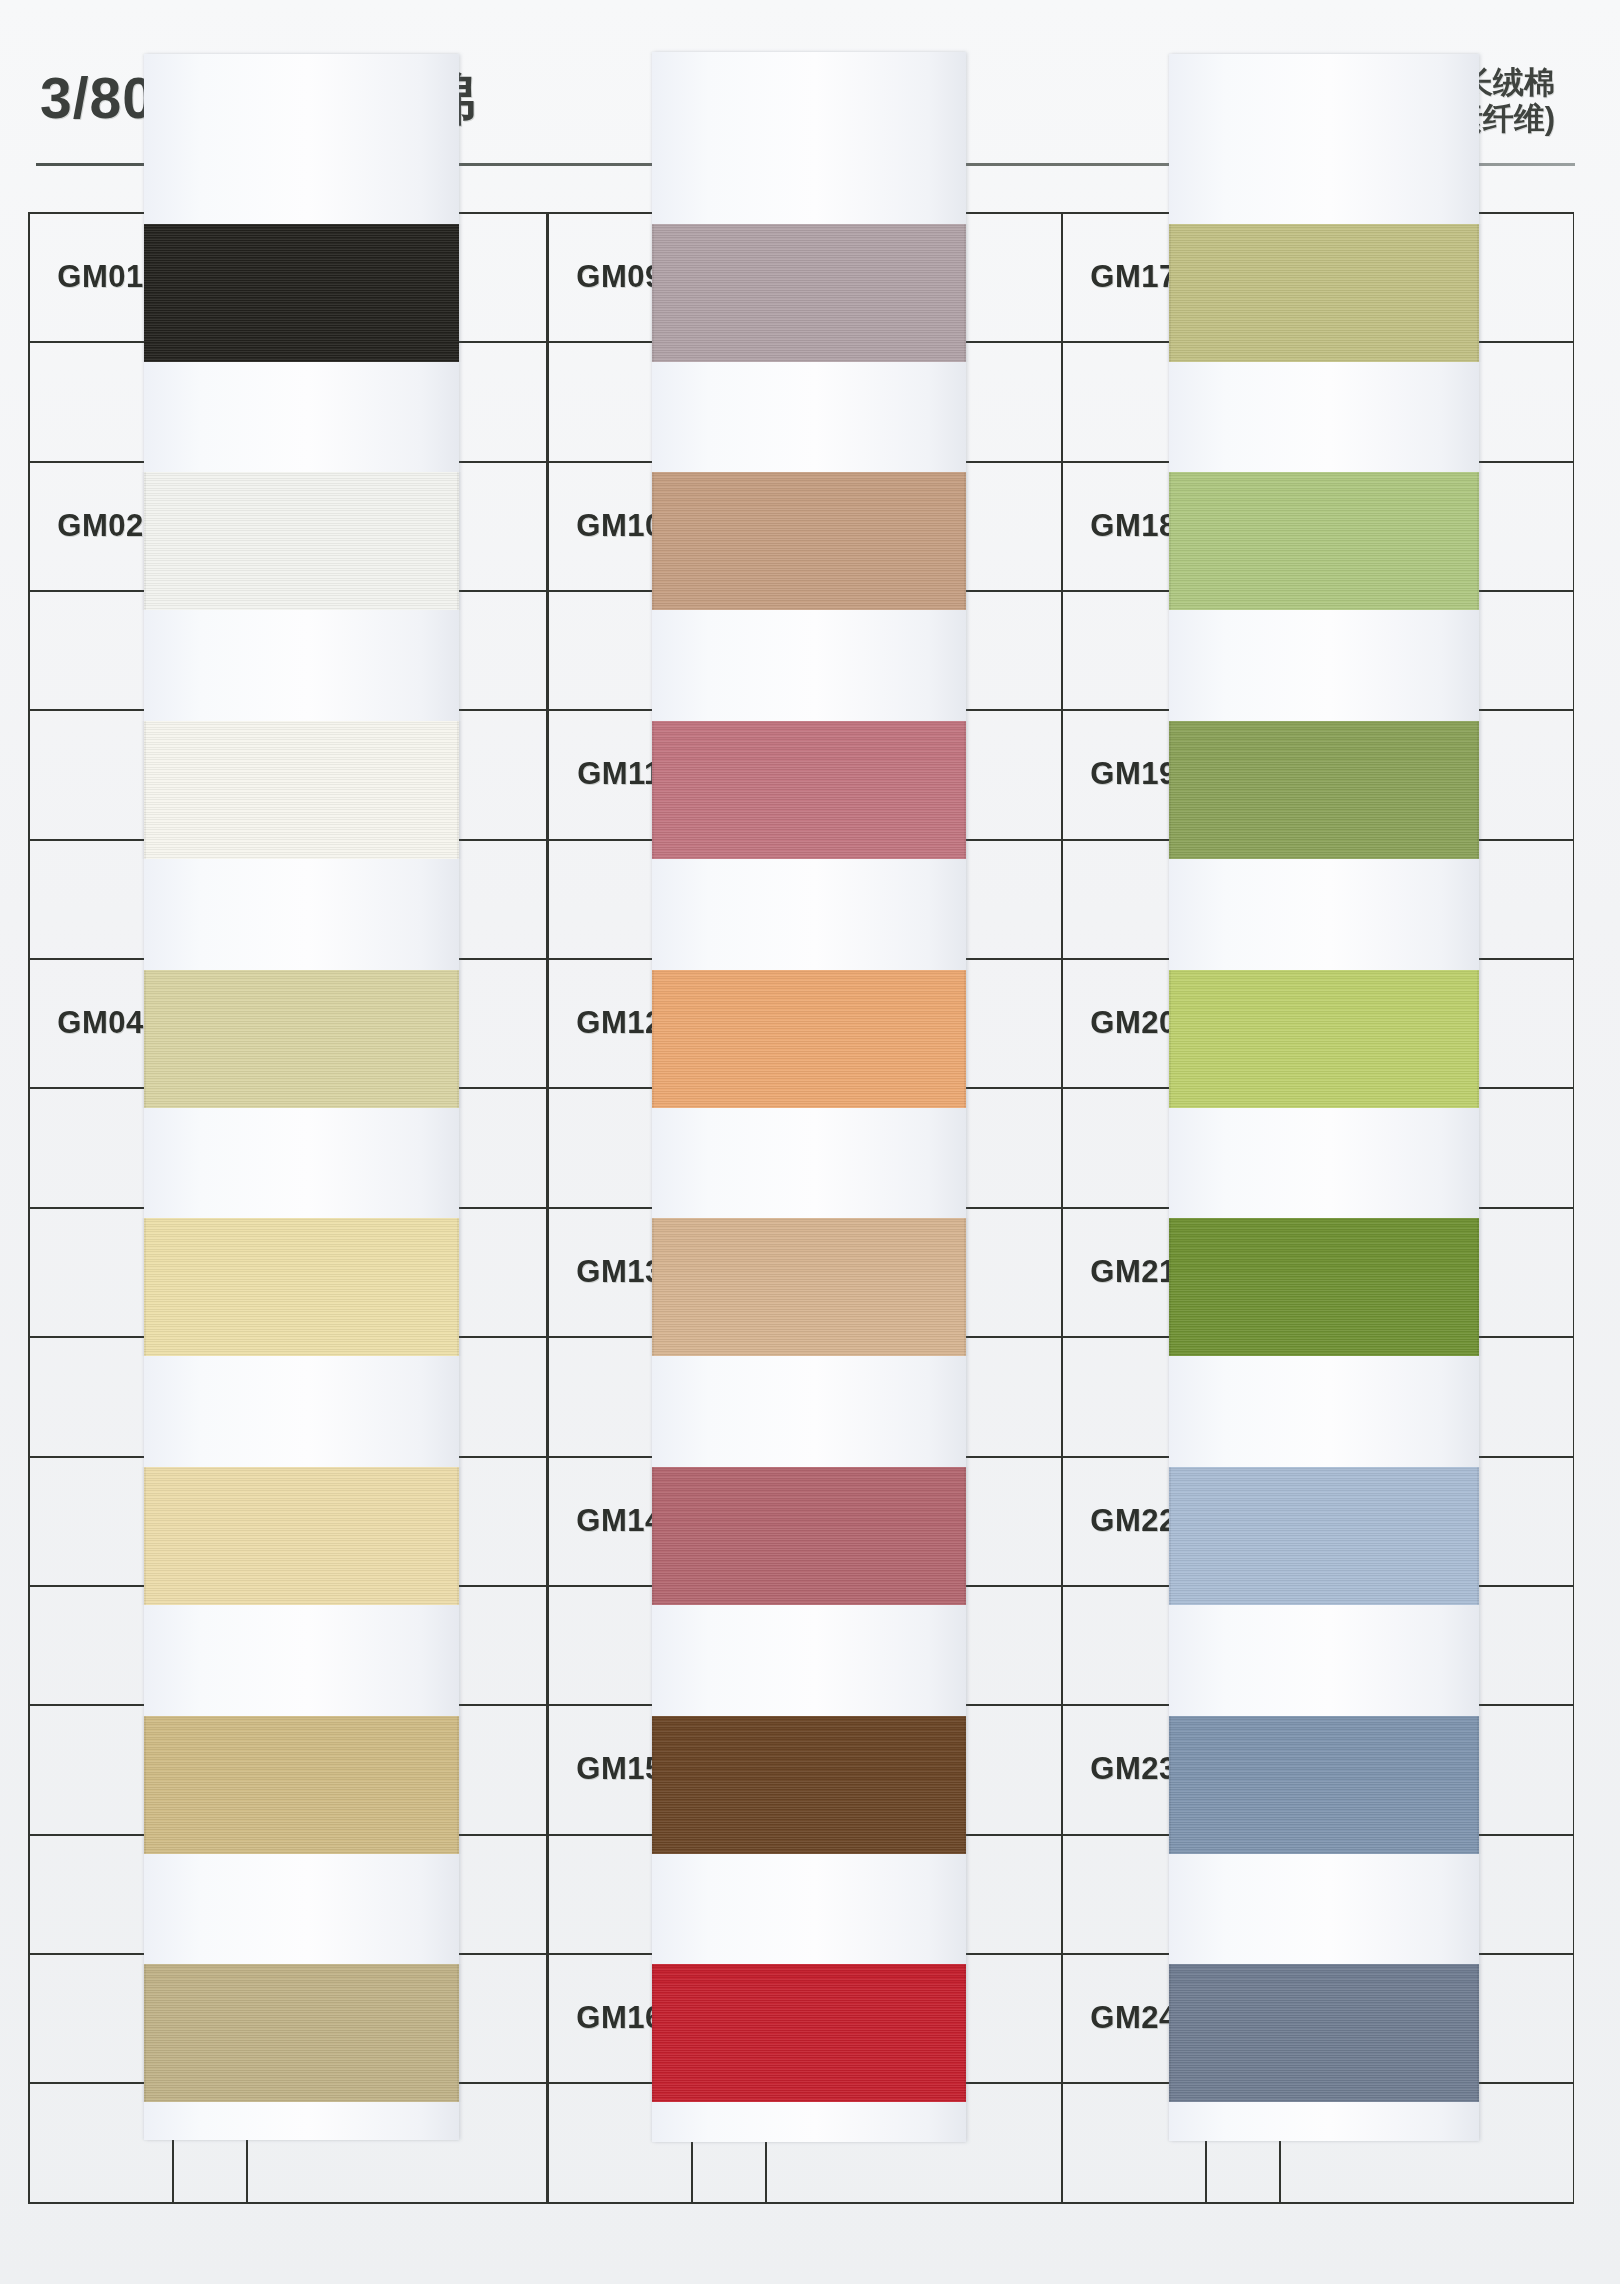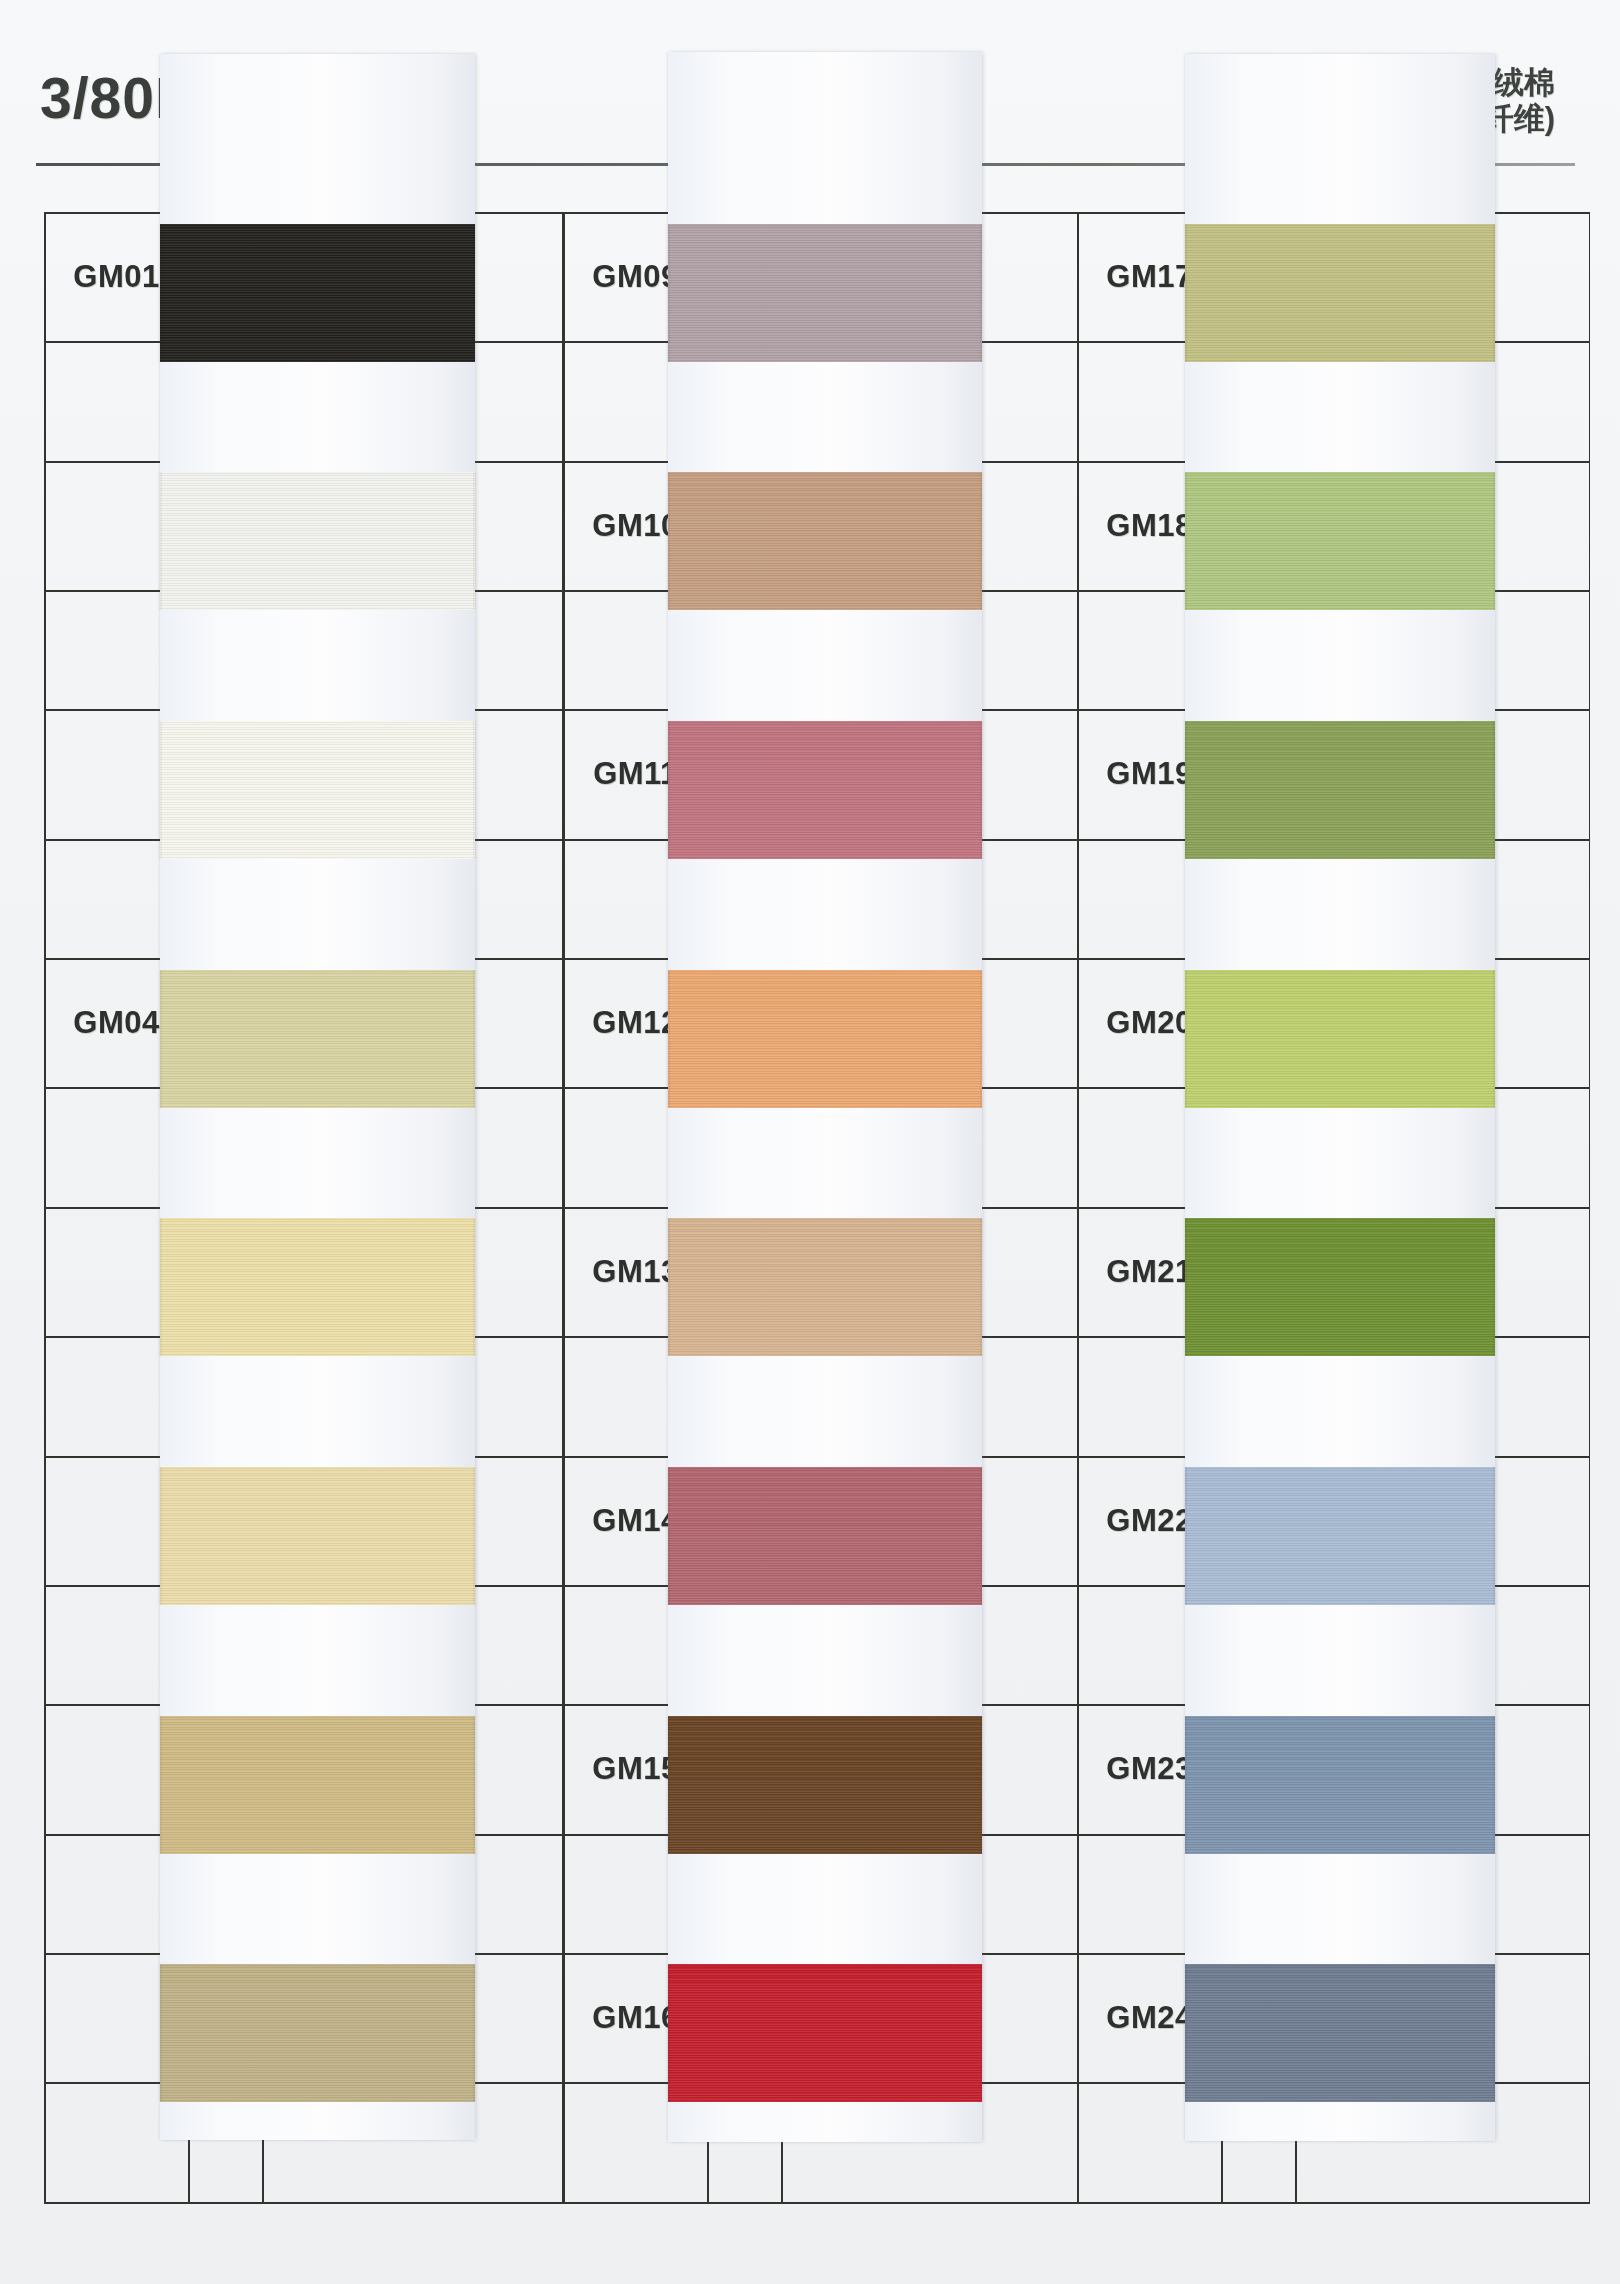--- a/index.html
+++ b/index.html
@@ -35,21 +35,21 @@
   .comp div{white-space:nowrap;}
   .comp .l1 span.gap{display:inline-block;width:29px;}
   .rule{
     position:absolute;left:36px;top:163px;width:1539px;height:2.5px;
     background:linear-gradient(90deg,#4d5450,#6e736e 70%,#9aa0a0);
   }
 
   
   .grid{position:absolute;left:28px;top:212px;width:1546px;height:1990px;}
 
-  .colgroup{position:absolute;top:0;height:1990px;margin-left:16px;}
+  .colgroup{position:absolute;top:0;height:1990px;}
   .colgroup.c0{left:0px;width:519px;}
   .colgroup.c1{left:519px;width:515px;}
   .colgroup.c2{left:1033px;width:513px;}
 
   
   .vline{position:absolute;top:0;width:1.5px;height:1990px;background:#31342f;}
   .vline.v0{left:0px;}
   .vline.v1{left:144px;}
   .vline.v2{left:218px;}
   .vline.v3{right:0px;}
@@ -125,20 +125,21 @@
     <div class="colgroup c0">
       <div class="vline v0"></div>
       <div class="vline v1"></div>
       <div class="vline v2"></div>
       <div class="vline v3"></div>
       <div class="rowline" style="top: 0px;"></div>
       <div class="rowline" style="top: 129px;"></div>
       <div class="label-cell" style="top: 0px; height: 129px;">GM01</div>
       <div class="rowline" style="top: 249px;"></div>
       <div class="rowline" style="top: 378px;"></div>
+      <div class="label-cell" style="top: 249px; height: 129px;">GM02</div>
       <div class="rowline" style="top: 497px;"></div>
       <div class="rowline" style="top: 627px;"></div>
       <div class="rowline" style="top: 746px;"></div>
       <div class="rowline" style="top: 875px;"></div>
       <div class="label-cell" style="top: 746px; height: 129px;">GM04</div>
       <div class="rowline" style="top: 995px;"></div>
       <div class="rowline" style="top: 1124px;"></div>
       <div class="rowline" style="top: 1244px;"></div>
       <div class="rowline" style="top: 1373px;"></div>
       <div class="rowline" style="top: 1492px;"></div>

